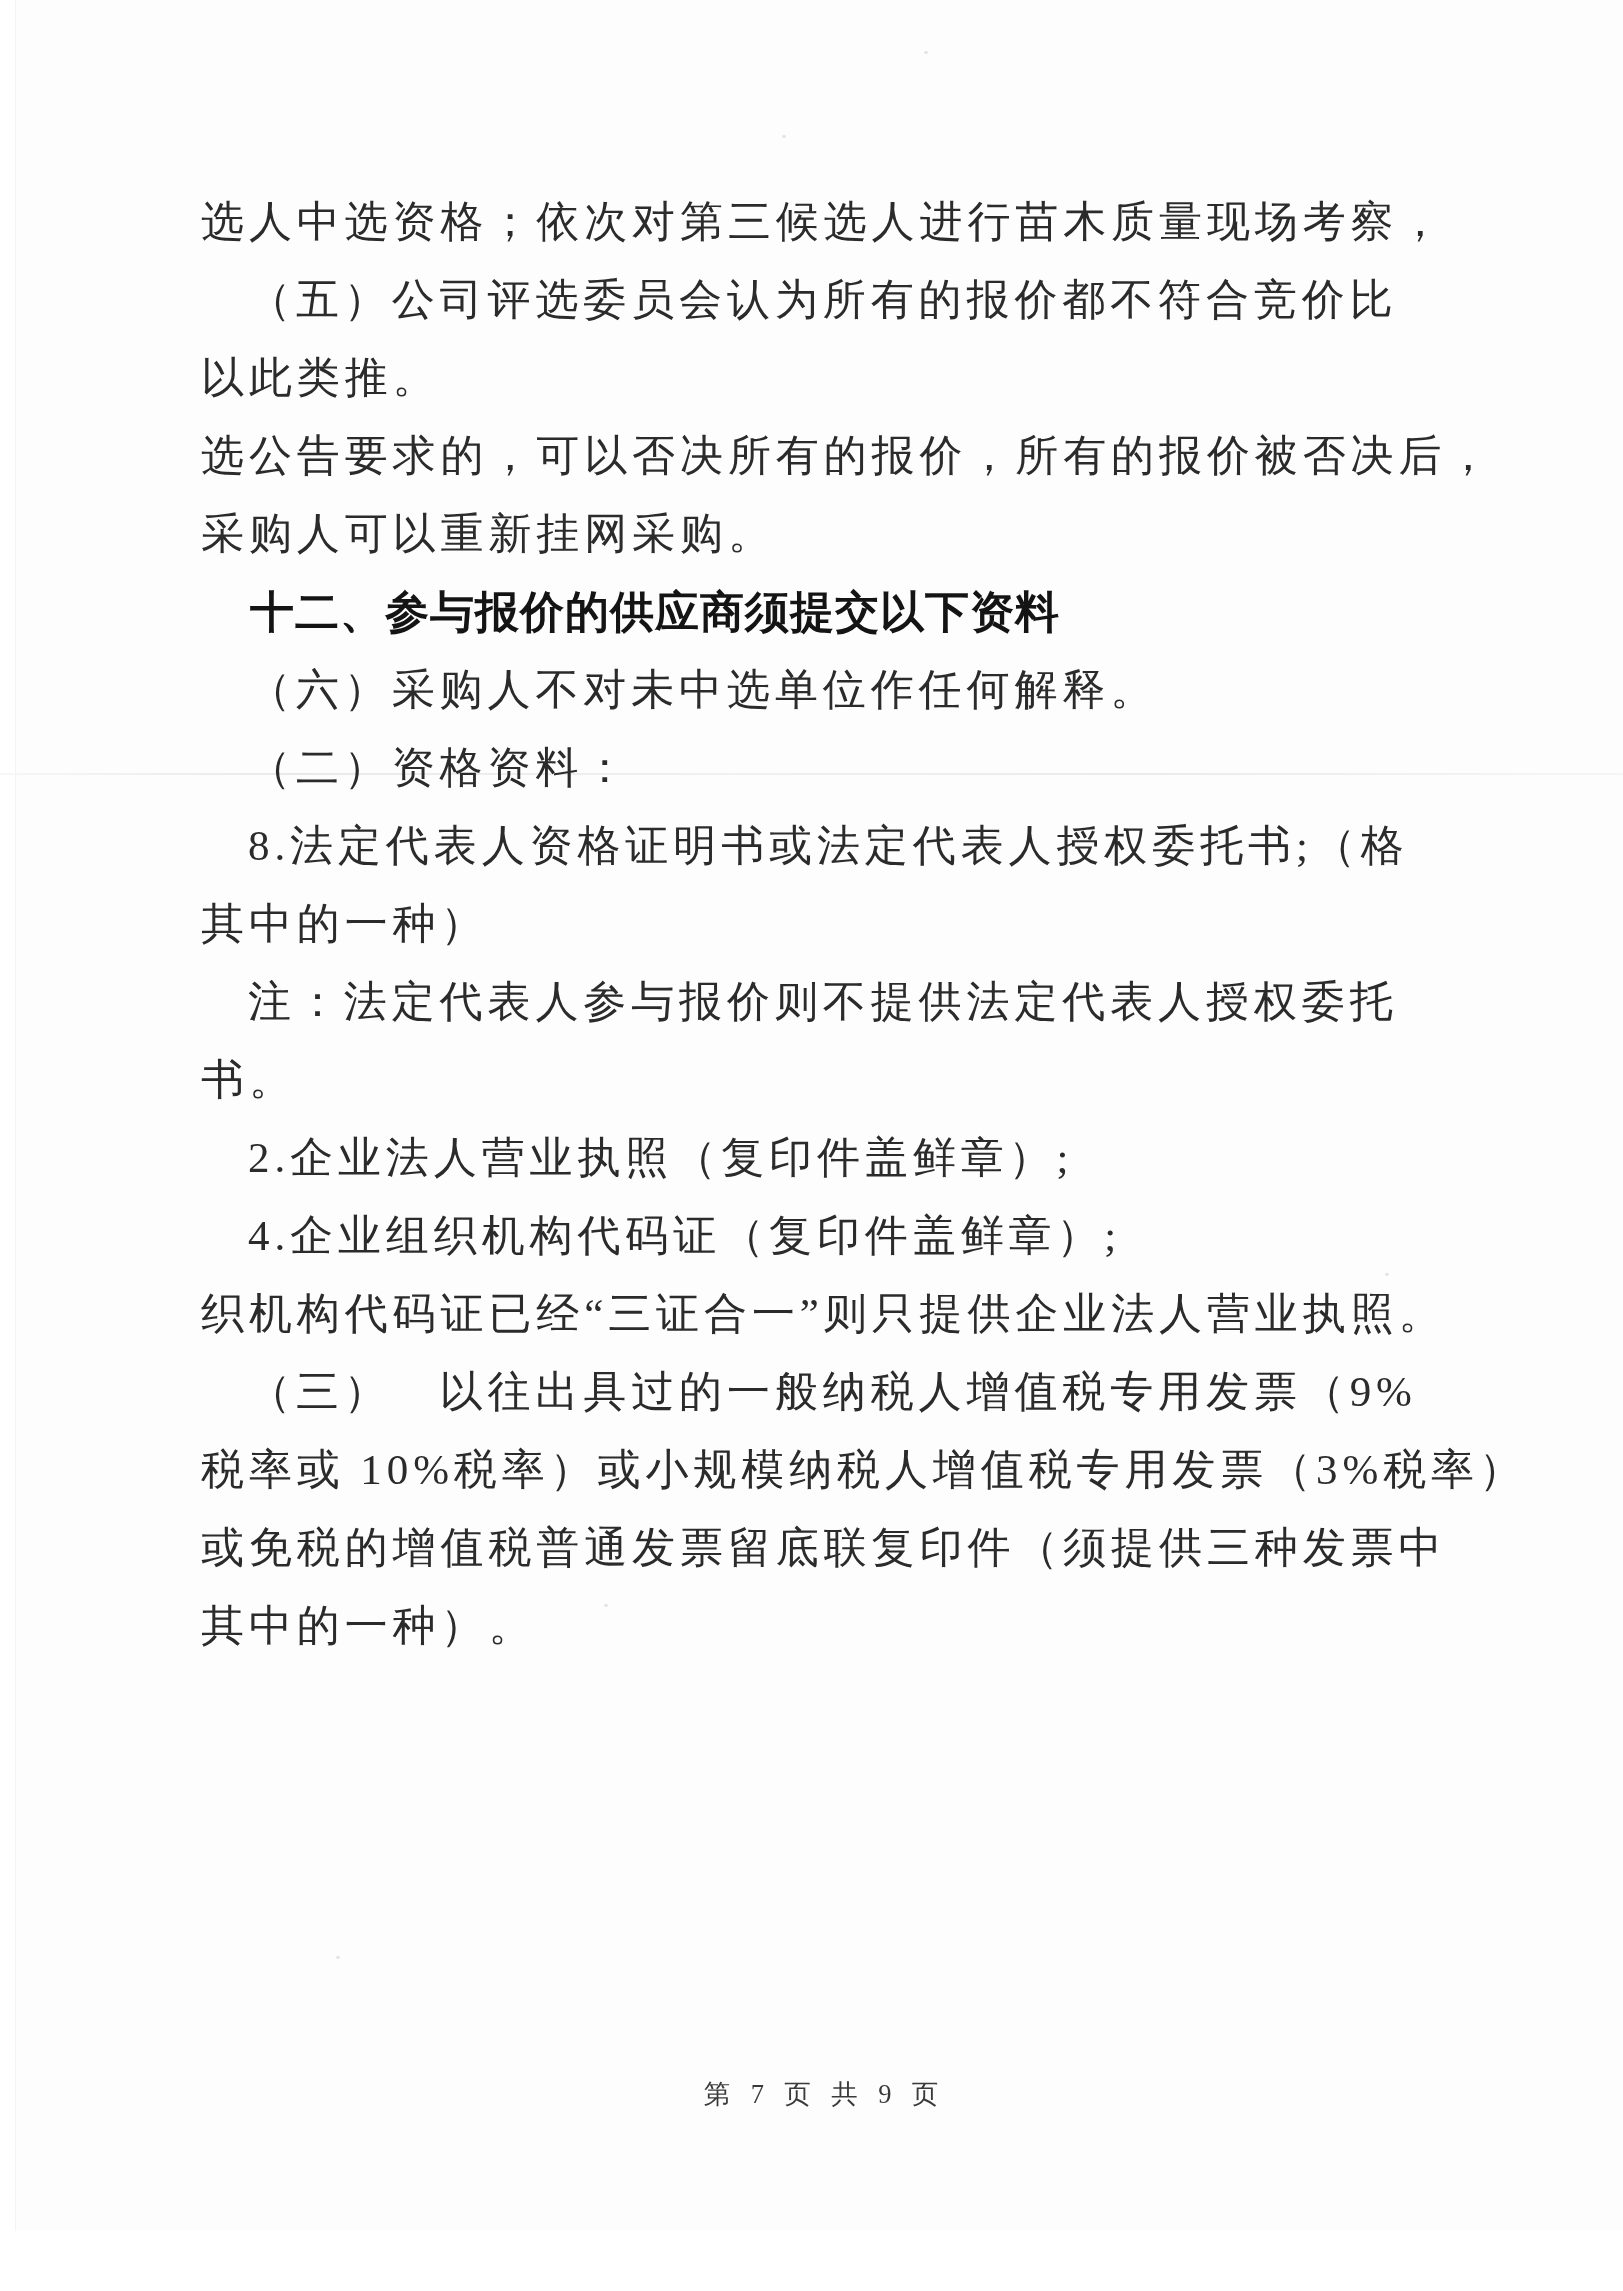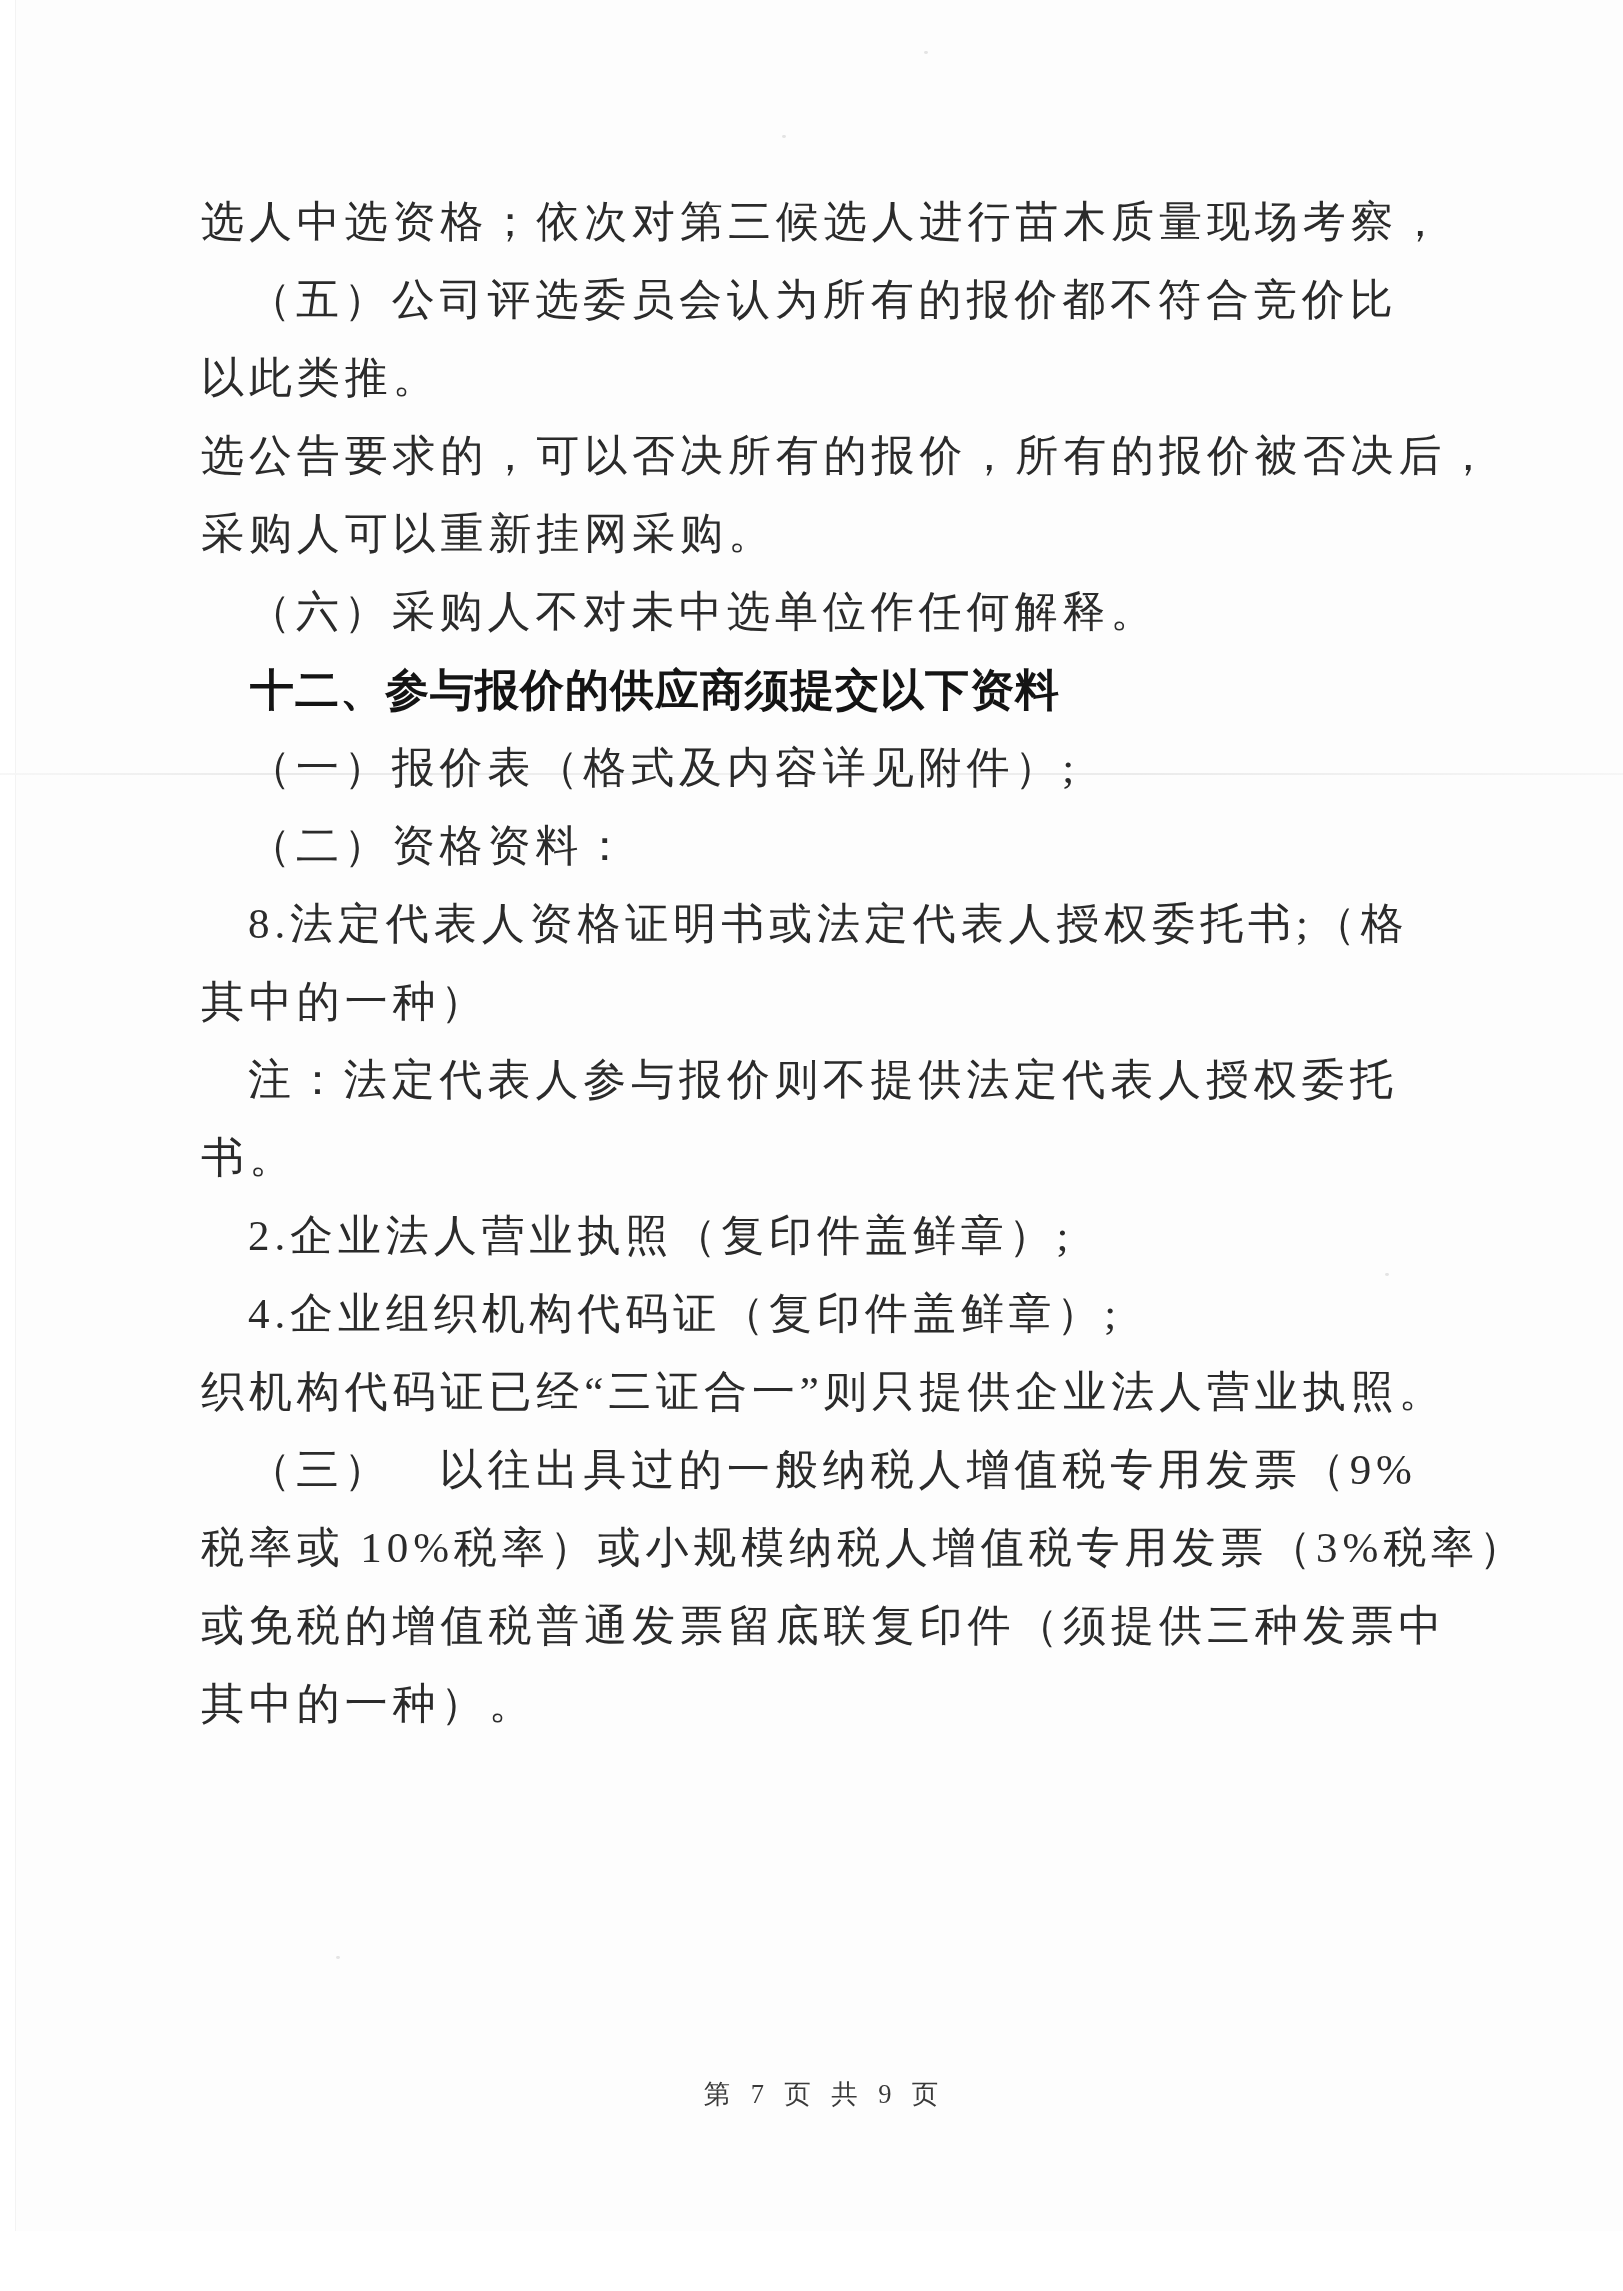--- a/index.html
+++ b/index.html
@@ -96,23 +96,22 @@
   <div class="speck" style="left:604px; top:1604px;"></div>
   <div class="speck" style="left:1385px; top:1273px;"></div>
   <div class="speck" style="left:336px; top:1956px;"></div>
 
   <div class="doc-body">
       <p class="line">选人中选资格；依次对第三候选人进行苗木质量现场考察，</p>
       <p class="line indent">（五）公司评选委员会认为所有的报价都不符合竞价比</p>
       <p class="line">以此类推。</p>
       <p class="line">选公告要求的，可以否决所有的报价，所有的报价被否决后，</p>
       <p class="line">采购人可以重新挂网采购。</p>
+      <p class="line indent heading">十二、参与报价的供应商须提交以下资料</p>
       <p class="line indent">（六）采购人不对未中选单位作任何解释。</p>
-      <p class="line indent heading">十二、参与报价的供应商须提交以下资料</p>
-      <p class="line indent">（一）报价表（格式及内容详见附件）;</p>
       <p class="line indent">（二）资格资料：</p>
       <p class="line indent">8.法定代表人资格证明书或法定代表人授权委托书;（格</p>
       <p class="line">其中的一种）</p>
       <p class="line indent">注：法定代表人参与报价则不提供法定代表人授权委托</p>
       <p class="line">书。</p>
       <p class="line indent">2.企业法人营业执照（复印件盖鲜章）;</p>
       <p class="line indent">4.企业组织机构代码证（复印件盖鲜章）;</p>
       <p class="line">织机构代码证已经“三证合一”则只提供企业法人营业执照。</p>
       <p class="line indent">（三）　以往出具过的一般纳税人增值税专用发票（9%</p>
       <p class="line">税率或 10%税率）或小规模纳税人增值税专用发票（3%税率）</p>

